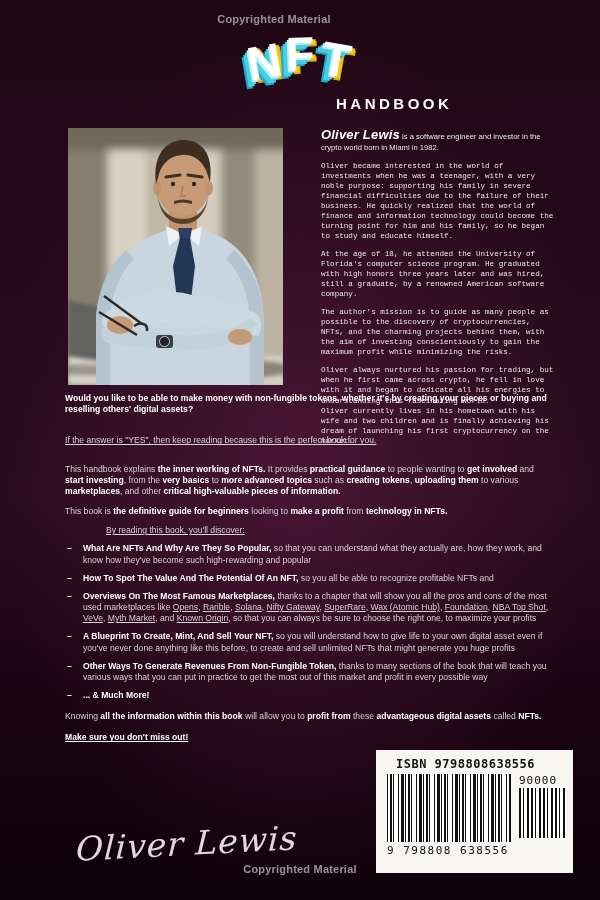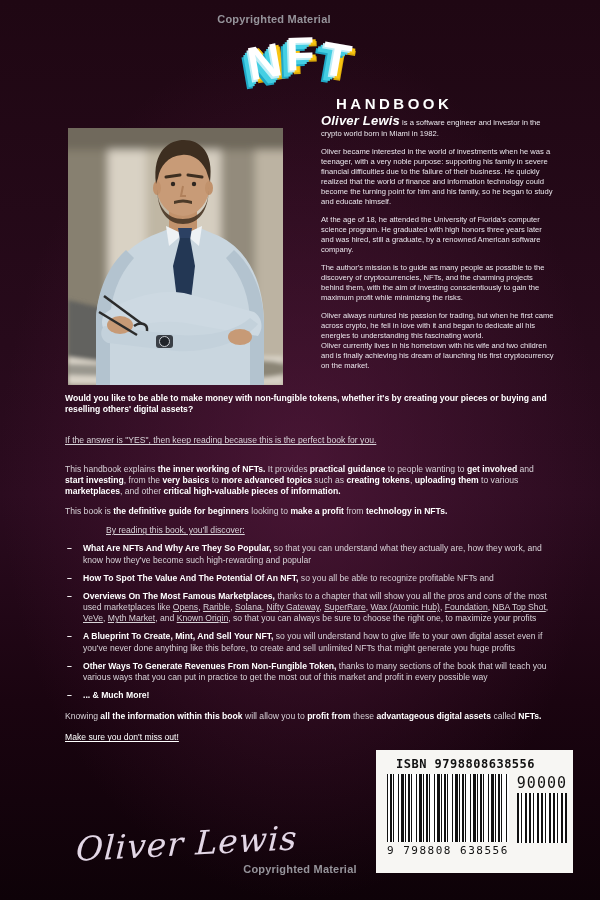--- a/index.html
+++ b/index.html
@@ -32,53 +32,53 @@
   .ll-t{transform:rotate(10deg) translateY(6px);margin-left:8px;}
   .wordmark{
     position:absolute;left:303px;top:95px;color:#fff;font-weight:bold;
     font-size:15px;letter-spacing:3.5px;font-family:"Liberation Sans",sans-serif;margin-left:33px;
   }
 
   
   .photo{position:absolute;left:68px;top:128px;width:215px;height:257px;overflow:hidden;background:#b9ae9b;}
 
   
-  .bio{position:absolute;left:321px;top:112px;width:235px;color:#eae6ec;font-size:7.6px;line-height:1.32;}
+  .bio{position:absolute;left:321px;top:126px;width:235px;color:#eae6ec;font-size:7.6px;line-height:1.32;}
   .bio-name{font-weight:bold;font-style:italic;font-size:13px;color:#fff;letter-spacing:.2px;}
   .bio-intro{margin:0 0 8px 0;}
-  .bio-p{margin:0 0 8px 0;white-space:pre-line;}
+  .bio-p{margin:0 0 8px 0;white-space:pre-line;font-family:Liberation Mono, monospace;}
 
   
   .main{position:absolute;left:65px;top:393px;width:491px;color:#d8d3d8;font-size:8.6px;line-height:1.3;}
   .seg-b{font-weight:bold;color:#fff;}
   .seg-u{text-decoration:underline;}
   .hook{margin:0 0 20px 0;}
   .answer{margin:0 0 17px 0;text-decoration:underline;}
   .handbook-p{margin:0 4px 9px 0;}
   .definitive{margin:0 0 8px 0;}
   .discover{margin:0 0 7px 0;text-decoration:underline;padding-left:41px;}
   .bullet{display:flex;margin:0 0 7px 0;}
   .bullet .marker{flex:none;width:16px;padding-left:2px;font-weight:bold;color:#fff;}
   .bullet .btxt{flex:1;}
   .knowing{margin:10px 0 10px 0;}
   .best{margin:0 0 10px 0;}
-  .cta{font-weight:normal;color:#fff;text-decoration:underline;}
+  .cta{font-weight:bold;color:#fff;text-decoration:underline;}
 
   
   .barcode{position:absolute;left:376px;top:750px;width:197px;height:123px;background:#f7f6f3;color:#111;
     box-sizing:border-box;padding:6px 7px 5px 8px;}
   .isbn{font-family:"DejaVu Sans Mono",monospace;font-size:12px;letter-spacing:.5px;margin:1px 0 3px 12px;font-weight:bold;}
   .bc-row{display:flex;align-items:flex-start;}
   .bc-left{width:124px;margin-left:3px;}
   .bars-main{height:68px;background:repeating-linear-gradient(90deg,
     #111 0 1.5px,#fff 1.5px 3px,#111 3px 5.5px,#fff 5.5px 6.5px,#111 6.5px 7.5px,
     #fff 7.5px 11px,#111 11px 12px,#fff 12px 14.5px,#111 14.5px 17px,#fff 17px 18px);}
   .bc-digits{font-family:"DejaVu Sans Mono",monospace;font-size:11px;letter-spacing:1.5px;padding-top:2px;white-space:pre;}
   .bc-right{flex:1;padding-left:8px;}
-  .price{font-family:"DejaVu Sans Mono",monospace;font-size:15px;text-align:left;letter-spacing:1px;}
+  .price{font-family:"DejaVu Sans Mono",monospace;font-size:11px;text-align:left;letter-spacing:1px;}
   .bars-supp{height:50px;margin-top:1px;background:repeating-linear-gradient(90deg,
     #111 0 2px,#fff 2px 4px,#111 4px 5px,#fff 5px 8px,#111 8px 10px,#fff 10px 12px);}
 
   
   .signature{
     position:absolute;left:76px;top:824px;color:#e3d7e6;
     font-family:"DejaVu Serif",serif;font-style:italic;font-size:33px;
     transform:rotate(-3deg) skewX(-6deg);letter-spacing:1px;
   }
 </style>

